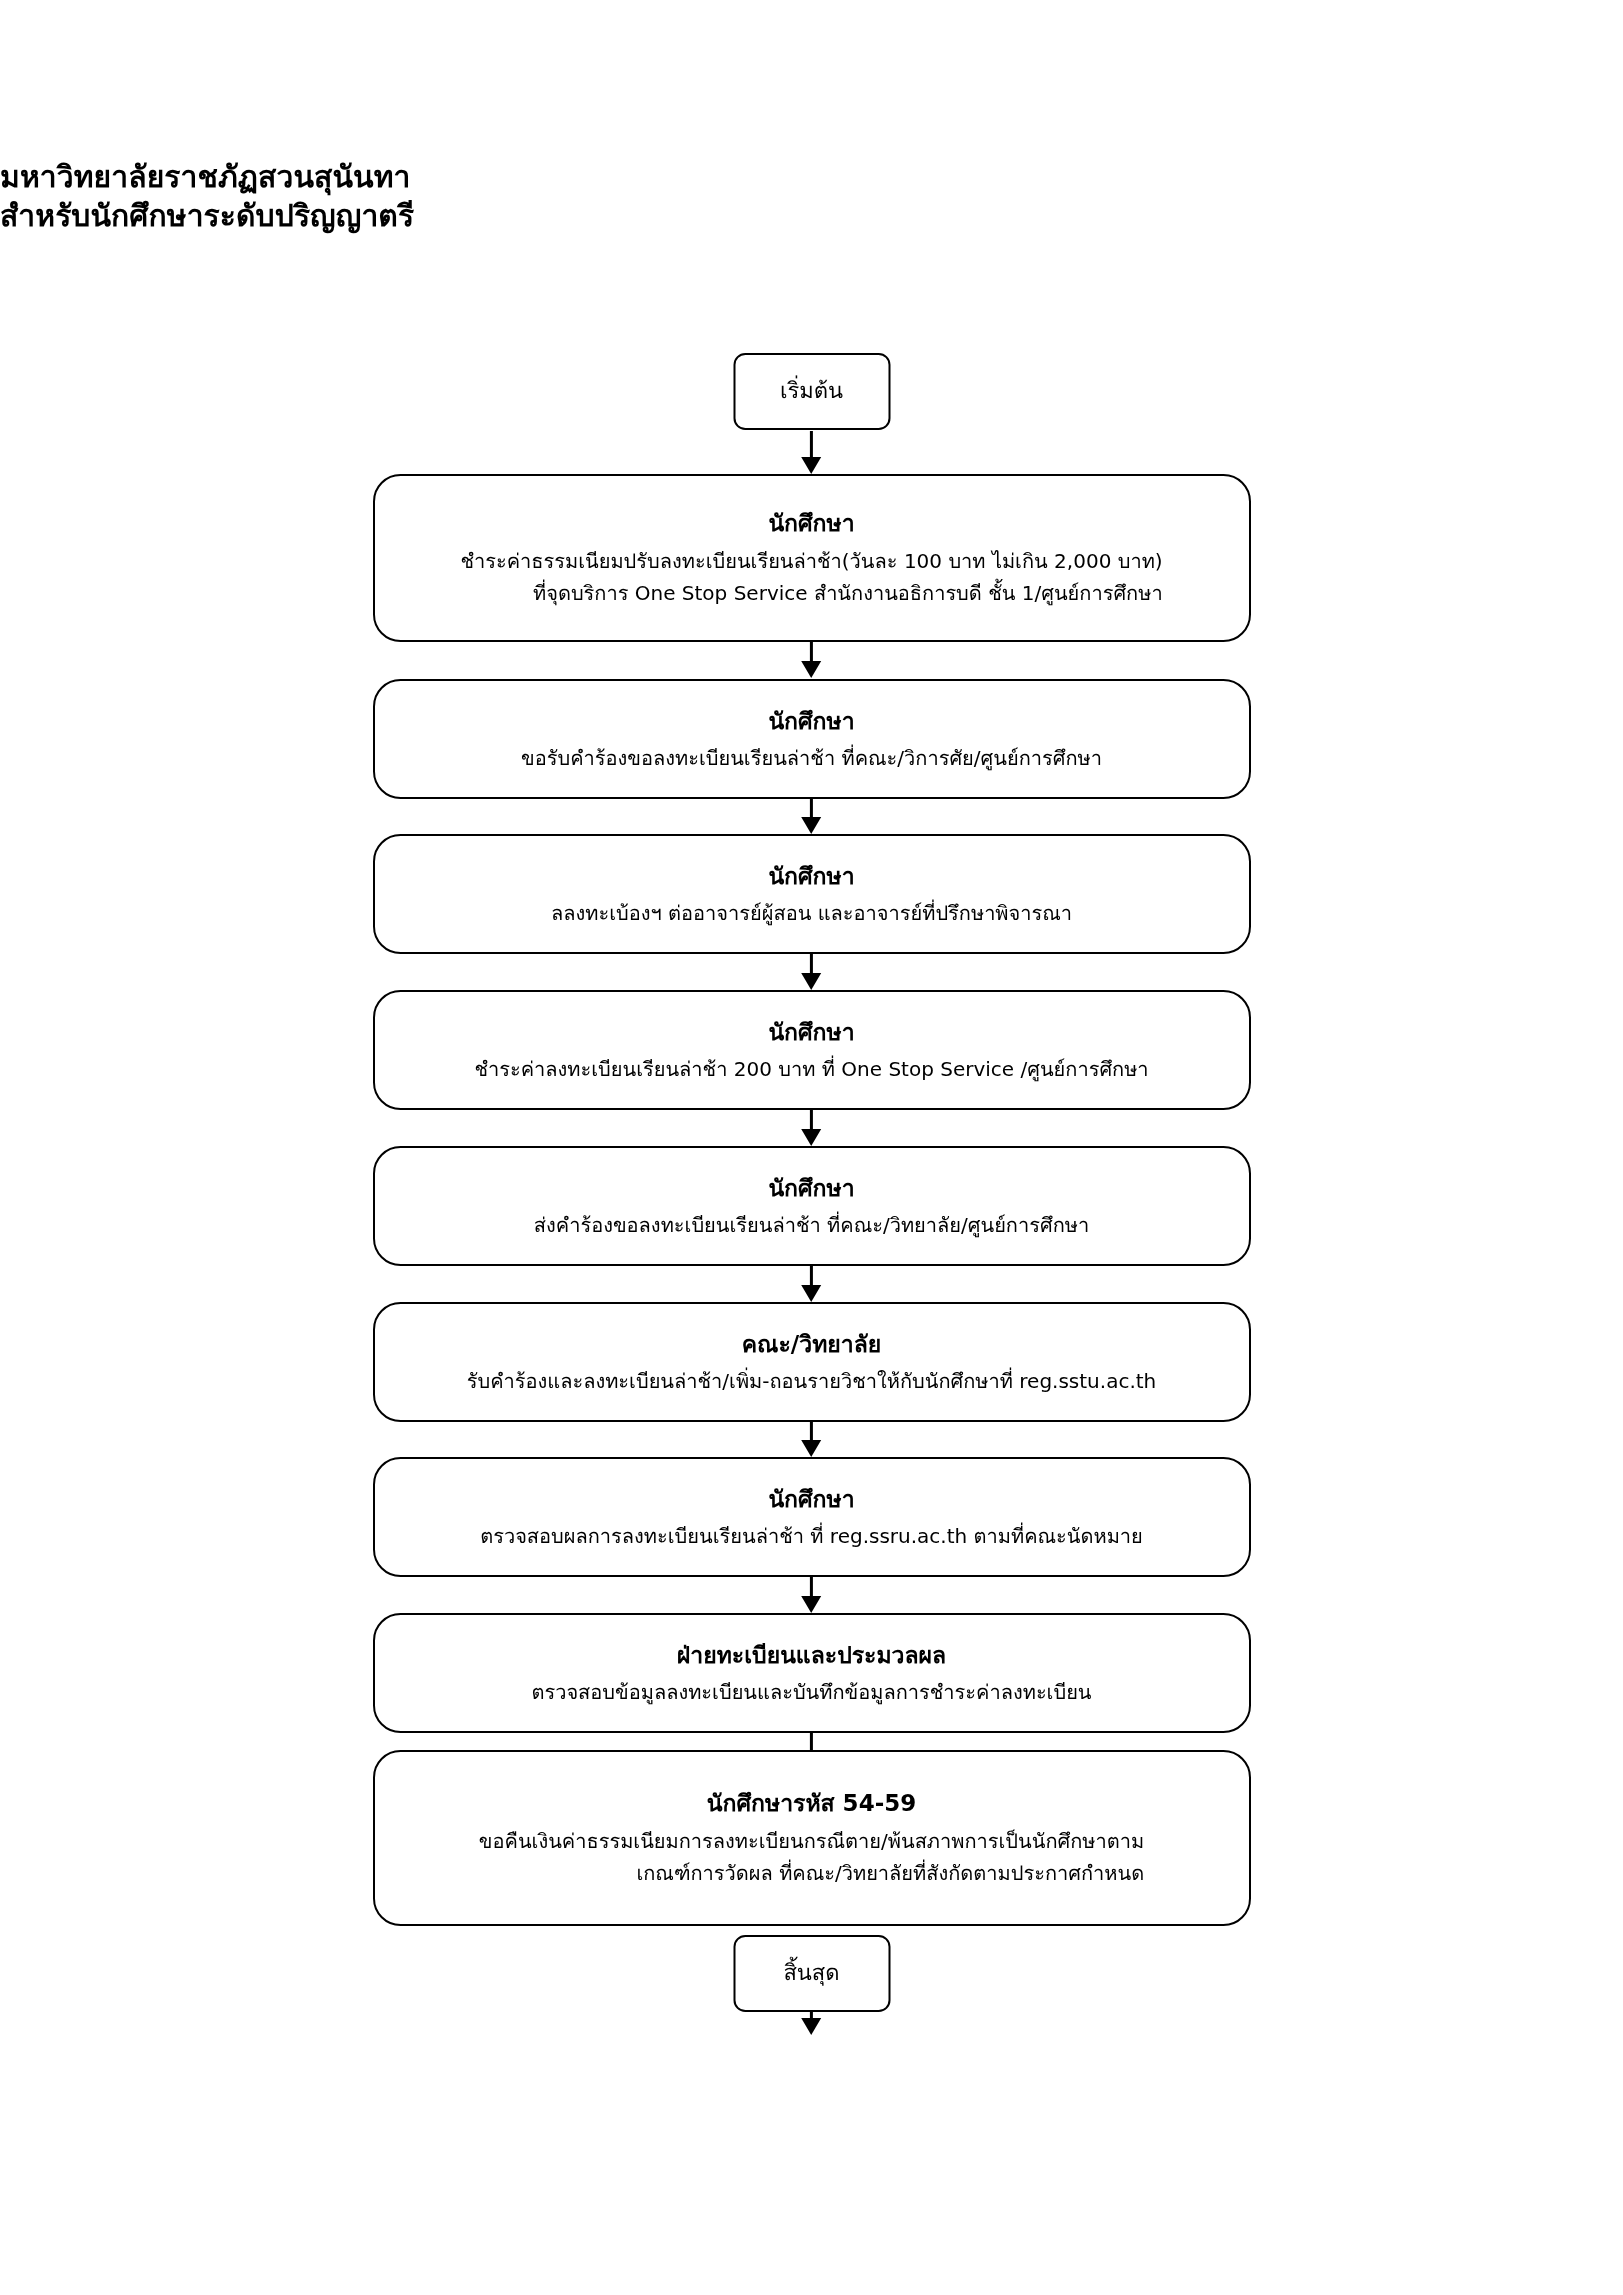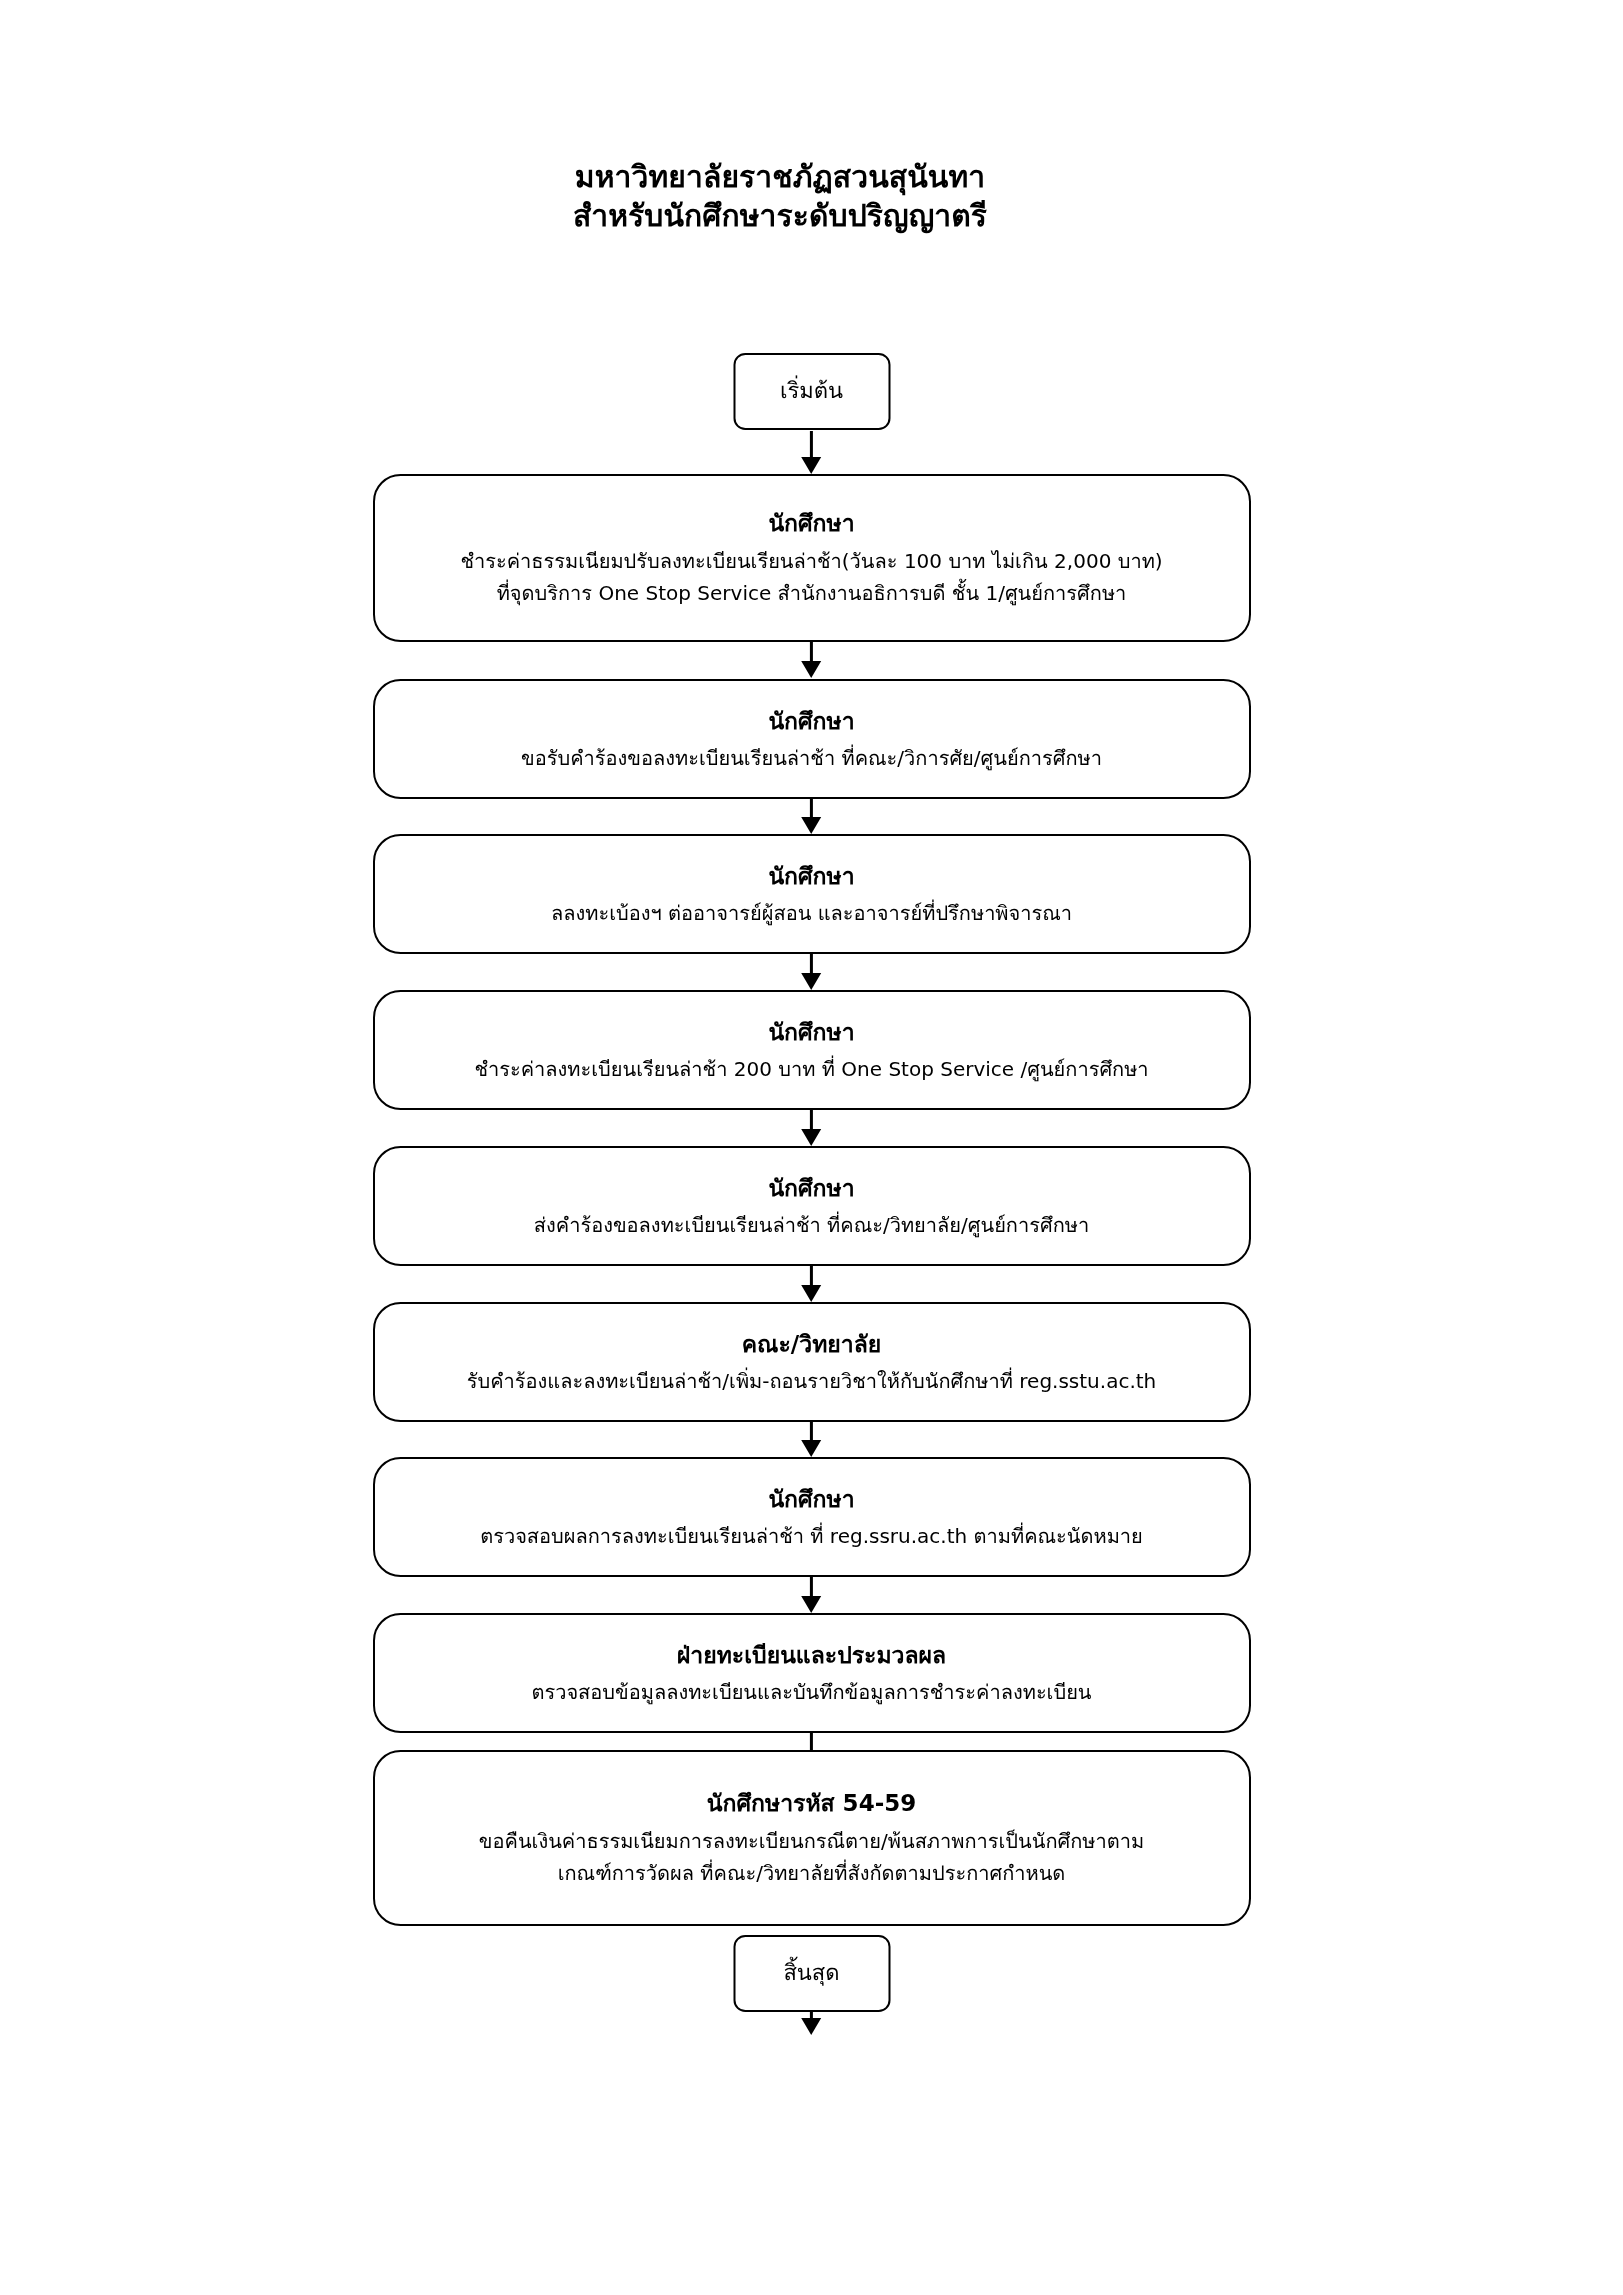--- a/index.html
+++ b/index.html
@@ -20,22 +20,21 @@
     background: #ffffff;
     overflow: hidden;
   }
 
   
   .title-block {
     position: absolute;
     left: 0;
     top: 157px;
     width: 1496px;
-    text-align: center;
-    margin-left: 32px;
+    text-align: left;
   }
   .title-line {
     font-size: 30px;
     font-weight: bold;
     line-height: 1.30;
     letter-spacing: 0.1px;
     white-space: nowrap;
   }
 
   
@@ -75,21 +74,21 @@
     transform: translateX(-50%);
     width: 878px;
     border: 2.6px solid #000000;
     border-radius: 27.5px;
     box-sizing: border-box;
     background: #ffffff;
     display: flex;
     flex-direction: column;
     align-items: center;
     justify-content: center;
-    text-align: center;
+    text-align: right;
     padding: 0 17px;
   }
   .node-actor {
     font-size: 23px;
     font-weight: bold;
     line-height: 1.5;
     margin-bottom: 3.9px;
     white-space: nowrap;
   }
   .node-body {

